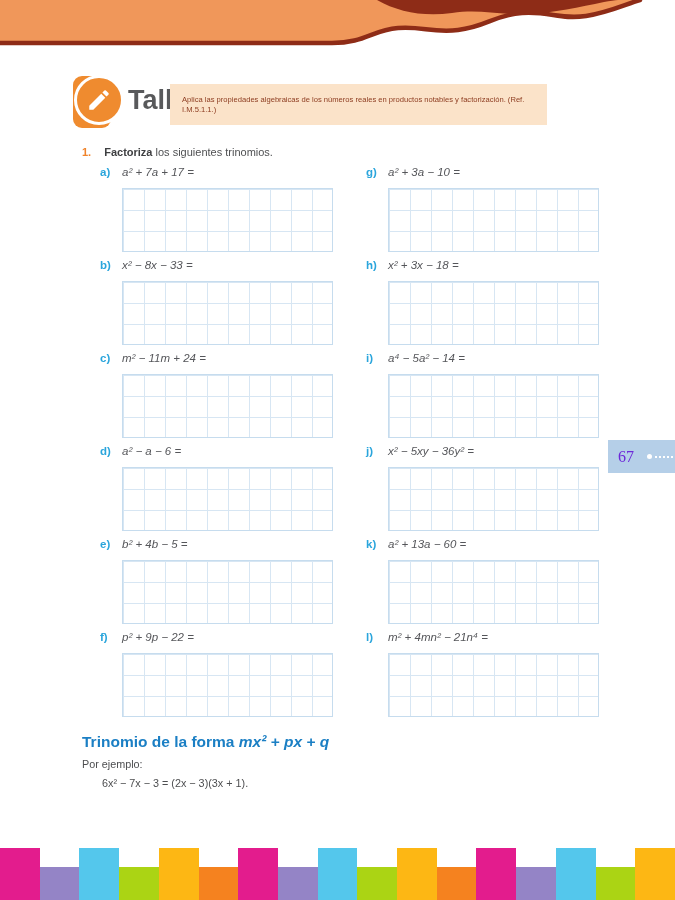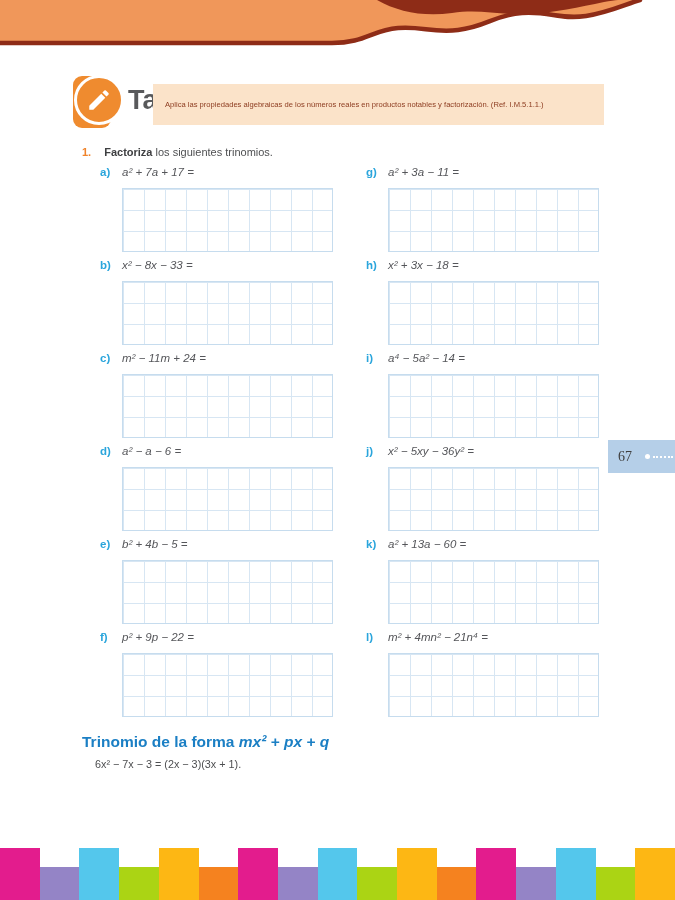--- a/index.html
+++ b/index.html
@@ -9,21 +9,21 @@
   
   .top-decor{position:absolute;top:0;left:0;display:block;}
 
   
   .badge-square{position:absolute;left:73px;top:76px;width:38px;height:52px;border-radius:9px;background:#ef8b2f;}
   .badge-circle{position:absolute;left:74px;top:75px;width:50px;height:50px;border-radius:50%;
     background:#ef8b2f;border:3px solid #fff;box-sizing:border-box;
     display:flex;align-items:center;justify-content:center;}
   .badge-title{position:absolute;left:128px;top:85px;font-size:27px;font-weight:600;color:#58595b;}
 
-  .desc-box{position:absolute;left:153px;top:84px;width:451px;height:41px;background:#fbe3c9;
+  .desc-box{position:absolute;left:170px;top:84px;width:377px;height:41px;background:#fbe3c9;
     display:flex;align-items:center;padding:0 12px;box-sizing:border-box;}
   .desc-text{font-size:7.6px;color:#8d3c20;line-height:1.3;}
 
   
   .ex-line{position:absolute;left:82px;top:146px;font-size:11px;color:#4f5052;}
   .ex-num{color:#f0832a;font-weight:bold;margin-right:13px;}
   .ex-bold{font-weight:bold;color:#3e3f41;}
 
   
   .col{position:absolute;top:166px;width:245px;}
@@ -35,31 +35,31 @@
   .expr{font-size:11.5px;color:#55565a;font-style:italic;}
   .agrid{width:211px;height:64px;margin:5px 0 0 22px;border:1px solid #c6dcee;box-sizing:border-box;
     background-image:
       repeating-linear-gradient(to right,#d7e6f3 0,#d7e6f3 1px,transparent 1px,transparent 21px),
       repeating-linear-gradient(to bottom,#d7e6f3 0,#d7e6f3 1px,transparent 1px,transparent 21px);
     background-color:#ffffff;}
 
   
   .page-tab{position:absolute;top:440px;right:0;width:67px;height:33px;background:#b5cfe8;
     display:flex;align-items:center;padding-left:10px;box-sizing:border-box;}
-  .tab-num{font-family:"Liberation Serif",serif;font-size:14px;color:#404040;}
+  .tab-num{font-family:"Liberation Serif",serif;font-size:16px;color:#6d28d9;}
   .tab-dot{width:5px;height:5px;border-radius:50%;background:#fff;margin-left:13px;flex:none;}
   .tab-dotline{flex:1;border-top:2px dotted #fff;margin:0 2px 0 3px;}
 
   
   .section{position:absolute;left:82px;top:733px;width:516px;}
   .sec-title{font-size:15.5px;font-weight:bold;color:#1b7fc4;margin:0 0 6px 0;}
   .sec-title .math{font-style:italic;}
   .sec-body{font-size:10.8px;color:#4d4e50;line-height:1.5;text-align:justify;margin:0;}
   .sec-label{font-size:10.8px;color:#4d4e50;margin:7px 0 0 0;}
-  .sec-example{font-size:10.8px;color:#4d4e50;margin:7px 0 0 1px;padding-left:12px;}
+  .sec-example{font-size:10.8px;color:#4d4e50;margin:7px 0 0 8px;padding-left:12px;}
 
   
   .footer-bars{position:absolute;left:0;bottom:0;width:675px;height:52px;display:flex;align-items:flex-end;}
   .fbar{flex:1;height:33px;}
   .fbar.tall{height:52px;}
 </style>
 </head>
 <body>
 
 <div class="page">
@@ -128,21 +128,21 @@
           <span class="expr">p² + 9p − 22 =</span>
         </div>
       <div class="agrid"></div>
     </div>
   </div>
 
   <div class="col col-right">
     <div class="item">
       <div class="item-head">
           <span class="letter">g)</span>
-          <span class="expr">a² + 3a − 11 =</span>
+          <span class="expr">a² + 3a − 10 =</span>
         </div>
       <div class="agrid"></div>
     </div>
     <div class="item">
       <div class="item-head">
           <span class="letter">h)</span>
           <span class="expr">x² + 3x − 18 =</span>
         </div>
       <div class="agrid"></div>
     </div>
@@ -177,20 +177,21 @@
   </div>
 
   <div class="page-tab">
     <span class="tab-num">67</span>
     <span class="tab-dot"></span>
     <span class="tab-dotline"></span>
   </div>
 
   <div class="section">
     <h2 class="sec-title"><span>Trinomio de la forma </span><span class="math">mx² + px + q</span></h2>
+    <p class="sec-label">Por ejemplo:</p>
     <p class="sec-example">6x² − 7x − 3 = (2x − 3)(3x + 1).</p>
   </div>
 
   <div class="footer-bars">
       <div class="fbar tall" style="background: rgb(227, 28, 141);"></div>
       <div class="fbar" style="background: rgb(148, 132, 198);"></div>
       <div class="fbar tall" style="background: rgb(84, 199, 236);"></div>
       <div class="fbar" style="background: rgb(171, 212, 20);"></div>
       <div class="fbar tall" style="background: rgb(253, 183, 20);"></div>
       <div class="fbar" style="background: rgb(245, 130, 31);"></div>

